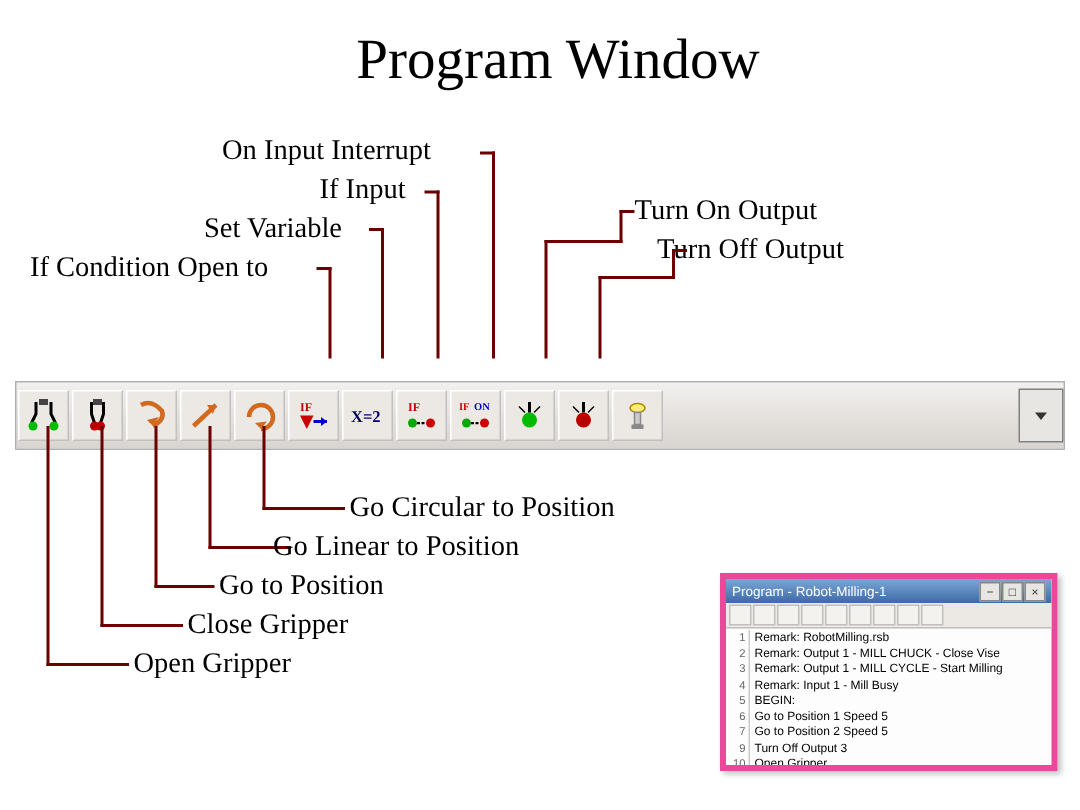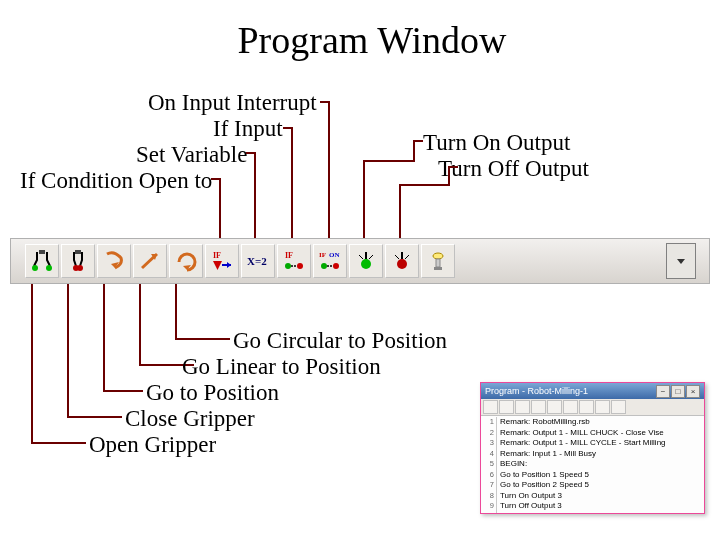--- a/index.html
+++ b/index.html
@@ -17,40 +17,40 @@
     top: 18px;
     left: 0;
     width: 720px;
     text-align: center;
     font-size: 38px;
     font-weight: 400;
     padding-left: 12px;
   }
   .label {
     position: absolute;
-    font-size: 23px;
+    font-size: 19px;
     white-space: nowrap;
   }
   .line {
     position: absolute;
     background: #6a0000;
   }
 
   
   .toolbar-wrap {
     position: absolute;
     left: 10px;
-    top: 238px;
+    top: 254px;
     width: 700px;
     height: 46px;
     border: 1px solid #b0b0b0;
     background: linear-gradient(#f2f0ee, #d8d4cf);
     display: flex;
     align-items: center;
-    padding: 13px;
+    padding: 0;
     box-sizing: border-box;
   }
   .tbtn {
     width: 34px;
     height: 34px;
     margin: 0 1px;
     border: 1px solid #c0c0c0;
     border-top-color: #fff;
     border-left-color: #fff;
     background: #ece9e4;
@@ -77,21 +77,21 @@
   }
   .drop svg { width: 12px; height: 8px; }
 
   
   .mini {
     position: absolute;
     right: 15px;
     top: 382px;
     width: 225px;
     height: 132px;
-    border: 1px solid #ec4899;
+    border: 4px solid #ec4899;
     background: #fdfdfd;
     font-family: Tahoma, sans-serif;
     font-size: 9px;
     box-shadow: 2px 2px 4px rgba(0,0,0,0.25);
     box-sizing: border-box;
     overflow: hidden;
     margin-left: 25px;
   }
   .mini-title {
     height: 16px;
@@ -324,17 +324,16 @@
     <div></div>
   </div>
   <div class="mini-body" id="mini-body">
       <div><span class="num">1</span><span>Remark: RobotMilling.rsb</span></div>
       <div><span class="num">2</span><span>Remark: Output 1 - MILL CHUCK - Close Vise</span></div>
       <div><span class="num">3</span><span>Remark: Output 1 - MILL CYCLE - Start Milling</span></div>
       <div><span class="num">4</span><span>Remark: Input 1 - Mill Busy</span></div>
       <div><span class="num">5</span><span>BEGIN:</span></div>
       <div><span class="num">6</span><span>Go to Position 1 Speed 5</span></div>
       <div><span class="num">7</span><span>Go to Position 2 Speed 5</span></div>
-      <div><span class="num">8</span><span>Turn On Output 3</span></div>
       <div><span class="num">9</span><span>Turn Off Output 3</span></div>
       <div><span class="num">10</span><span>Open Gripper</span></div>
     </div>
 </div>
 
 </body></html>

